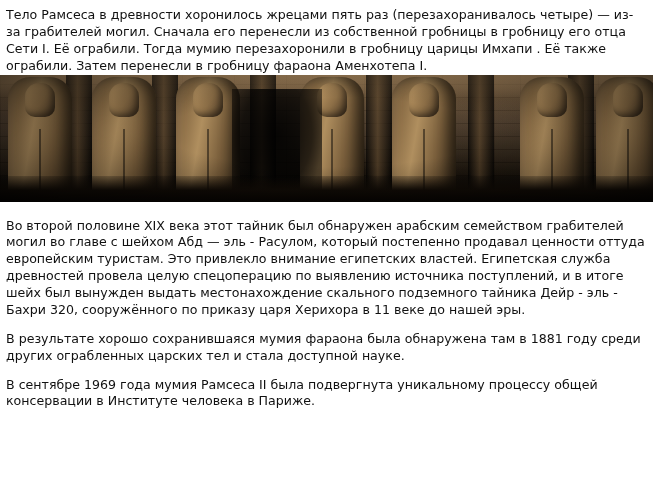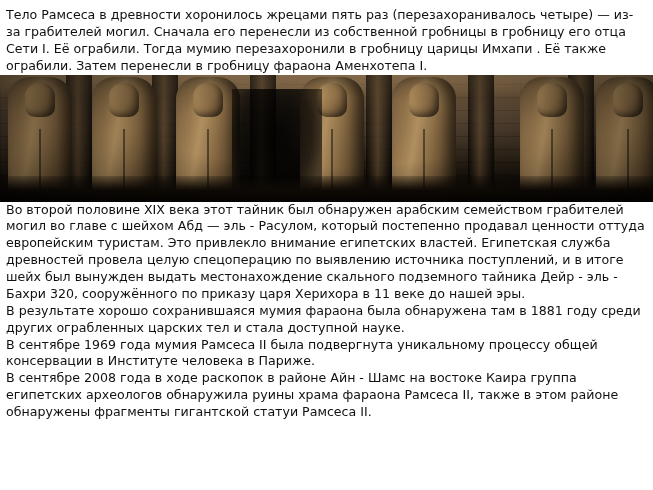--- a/index.html
+++ b/index.html
@@ -28,24 +28,24 @@
     color: #111111;
   }
   .text-block p {
     margin: 0;
     padding: 0;
   }
   .top-block {
     padding-top: 7px;
   }
   .bottom-block {
-    padding-top: 0;
+    padding-top: 16px;
   }
   .bottom-block p + p {
-    margin-top: 0px;
+    margin-top: 12px;
   }
 
   
   .photo {
     width: 653px;
     height: 127px;
     position: relative;
     overflow: hidden;
     background: #0b0907;
     display: block;
@@ -174,16 +174,15 @@
     <div class="statue s7"></div>
     <div class="dark-center"></div>
     <div class="floor"></div>
     <div class="vignette"></div>
   </div>
 
   <div class="text-block bottom-block">
     <p>Во второй половине XIX века этот тайник был обнаружен арабским семейством грабителей могил во главе с шейхом Абд  —  эль - Расулом, который постепенно продавал ценности оттуда европейским туристам. Это привлекло внимание египетских властей. Египетская служба древностей провела целую спецоперацию по выявлению источника поступлений, и в итоге шейх был вынужден выдать местонахождение скального подземного тайника Дейр  -  эль -  Бахри 320, сооружённого по приказу царя Херихора в 11 веке до нашей эры.</p>
     <p>В результате хорошо сохранившаяся мумия фараона была обнаружена там в 1881 году среди других ограбленных царских тел и стала доступной науке.</p>
     <p>В сентябре 1969 года мумия Рамсеса II была подвергнута уникальному процессу общей консервации в Институте человека в Париже.</p>
-    <p>В сентябре 2008 года в ходе раскопок в районе Айн -  Шамс на востоке Каира группа египетских археологов обнаружила руины храма фараона Рамсеса II, также в этом районе обнаружены фрагменты гигантской статуи Рамсеса II.</p>
   </div>
 
 </div>
 
 </body></html>

